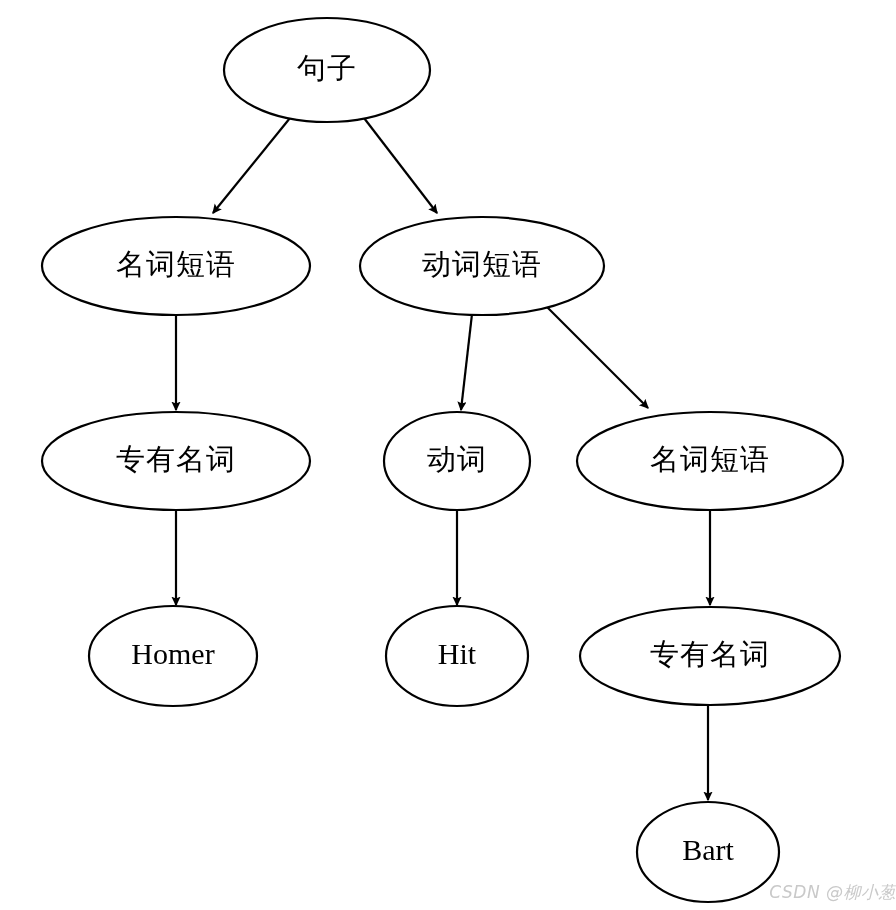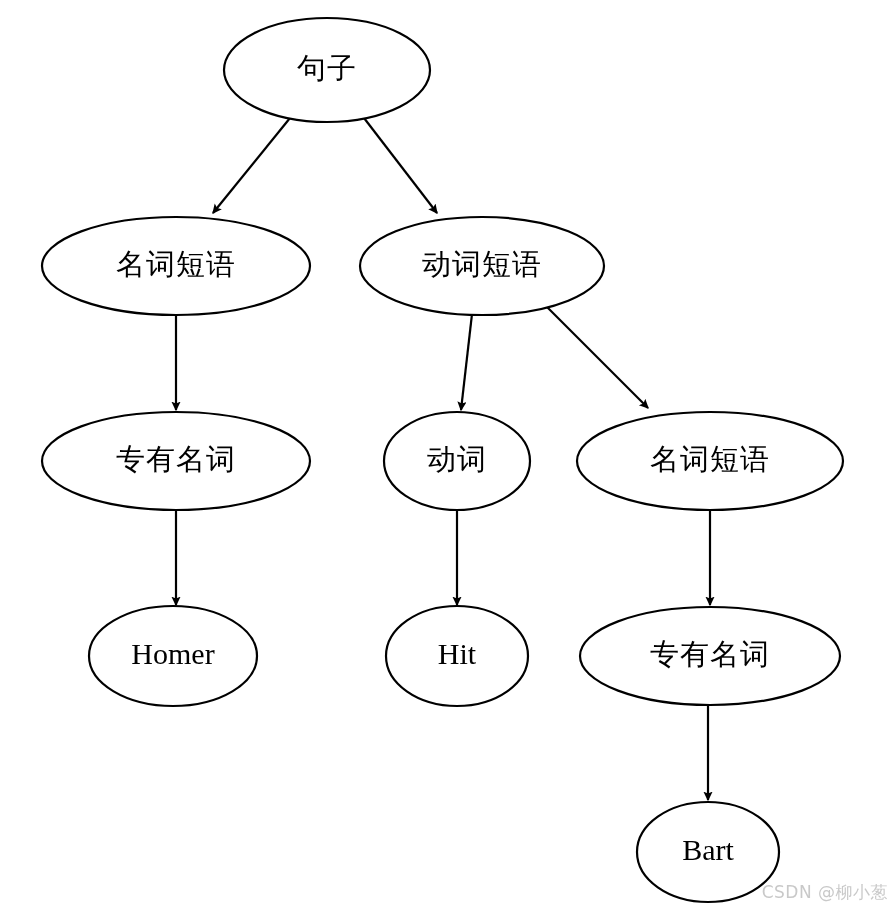--- a/index.html
+++ b/index.html
@@ -50,27 +50,28 @@
     stroke: #000000;
     stroke-width: 2.2;
     fill: none;
   }
   .edge-head {
     fill: #000000;
     stroke: none;
   }
   .watermark-text {
     position: absolute;
-    right: 8px;
+    right: 0;
     bottom: 6px;
     font-family: "DejaVu Sans", "Liberation Sans", sans-serif;
     font-size: 17px;
     color: #c9c9c9;
     letter-spacing: 0.5px;
     user-select: none;
+    font-style: italic;
   }
 </style>
 </head>
 <body>
 
 <div id="diagram-root">
 
   <svg id="parse-tree-svg" viewBox="0 0 896 910">
     <defs>
       <marker id="arrowhead" markerWidth="11" markerHeight="11" refX="8.4" refY="4.6" orient="auto" markerUnits="userSpaceOnUse">

